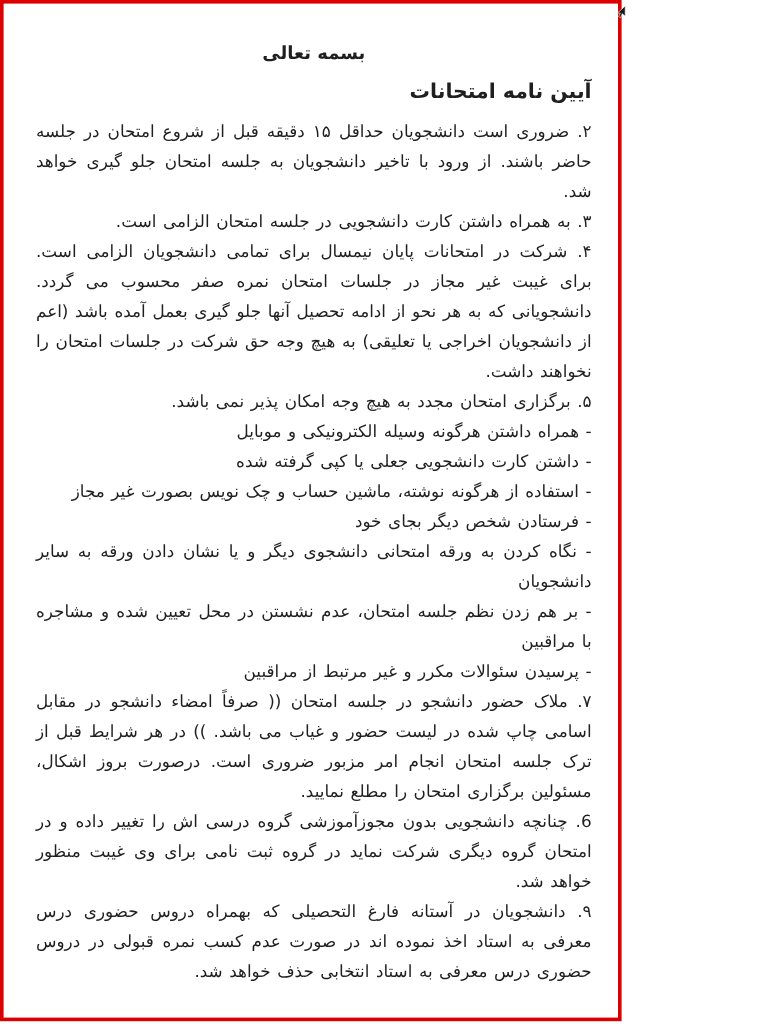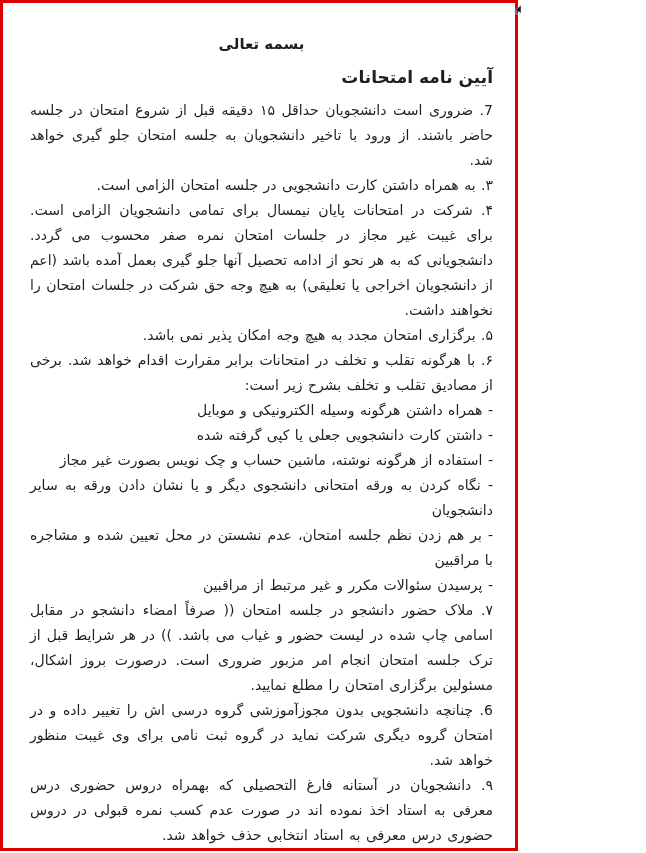--- a/index.html
+++ b/index.html
@@ -67,29 +67,29 @@
     <svg width="9" height="10" viewBox="0 0 9 10">
       <path d="M8 0 L8 8.5 L5.6 6.4 L4.2 9.6 L2.6 8.9 L4.0 5.8 L1.2 6.2 Z" fill="#1a1a1a" stroke="#ffffff" stroke-width="0.5"></path>
     </svg>
   </div>
 
   <div class="content">
 
     <p class="basmala">بسمه تعالی</p>
     <p class="doc-title">آیین نامه امتحانات</p>
 
-    <p class="para">7. ضروری است دانشجویان حداقل ۱۵ دقیقه قبل از شروع امتحان در جلسه حاضر باشند. از ورود با تاخیر دانشجویان به جلسه امتحان جلو گیری خواهد شد.</p>
+    <p class="para">۲. ضروری است دانشجویان حداقل ۱۵ دقیقه قبل از شروع امتحان در جلسه حاضر باشند. از ورود با تاخیر دانشجویان به جلسه امتحان جلو گیری خواهد شد.</p>
     <p class="para">۳. به همراه داشتن کارت دانشجویی در جلسه امتحان الزامی است.</p>
     <p class="para">۴. شرکت در امتحانات پایان نیمسال برای تمامی دانشجویان الزامی است. برای غیبت غیر مجاز در جلسات امتحان نمره صفر محسوب می گردد. دانشجویانی که به هر نحو از ادامه تحصیل آنها جلو گیری بعمل آمده باشد (اعم از دانشجویان  اخراجی یا تعلیقی) به هیچ وجه حق شرکت در جلسات امتحان را نخواهند داشت.</p>
     <p class="para">۵. برگزاری امتحان مجدد به هیچ وجه امکان پذیر نمی باشد.</p>
-    <p class="para">۶. با هرگونه تقلب و تخلف  در امتحانات برابر مقرارت اقدام خواهد شد. برخی از مصادیق تقلب و تخلف بشرح زیر است:</p>
 
     <p class="para">- همراه داشتن هرگونه وسیله الکترونیکی و موبایل</p>
     <p class="para">- داشتن کارت دانشجویی جعلی یا کپی گرفته شده</p>
     <p class="para">- استفاده از هرگونه نوشته، ماشین حساب و چک نویس بصورت غیر مجاز</p>
+    <p class="para">- فرستادن شخص دیگر بجای خود</p>
     <p class="para">- نگاه کردن به ورقه امتحانی دانشجوی دیگر و یا نشان دادن ورقه به سایر دانشجویان</p>
     <p class="para">- بر هم زدن نظم جلسه امتحان، عدم نشستن در محل تعیین شده و مشاجره با مراقبین</p>
     <p class="para">- پرسیدن سئوالات مکرر و غیر مرتبط از مراقبین</p>
 
     <p class="para">۷. ملاک حضور دانشجو در جلسه امتحان  (( صرفاً امضاء دانشجو در مقابل اسامی چاپ شده در لیست حضور و غیاب می باشد. ))  در هر شرایط قبل از ترک جلسه امتحان انجام امر مزبور ضروری است. درصورت بروز اشکال، مسئولین برگزاری امتحان را مطلع نمایید.</p>
     <p class="para">6. چنانچه دانشجویی بدون مجوزآموزشی گروه  درسی اش را تغییر داده و در امتحان گروه دیگری شرکت نماید در گروه ثبت نامی برای وی غیبت منظور خواهد شد.</p>
     <p class="para">۹. دانشجویان در آستانه فارغ التحصیلی که بهمراه دروس حضوری درس معرفی به استاد اخذ نموده اند در صورت عدم کسب نمره قبولی در دروس حضوری درس معرفی به استاد انتخابی حذف خواهد شد.</p>
 
   </div>
 </div>

